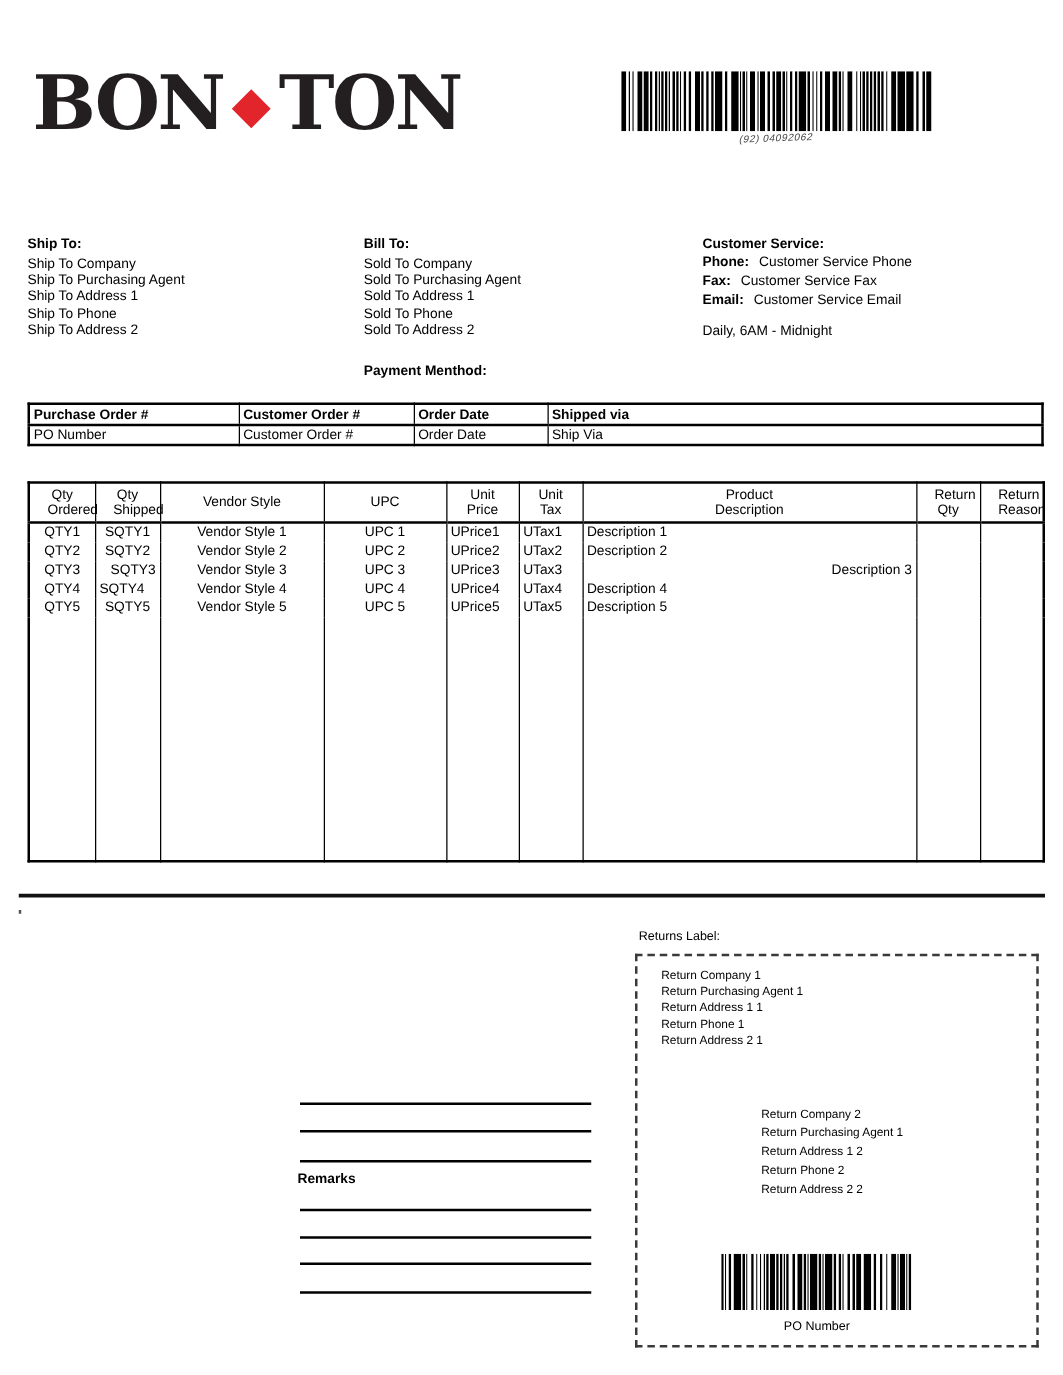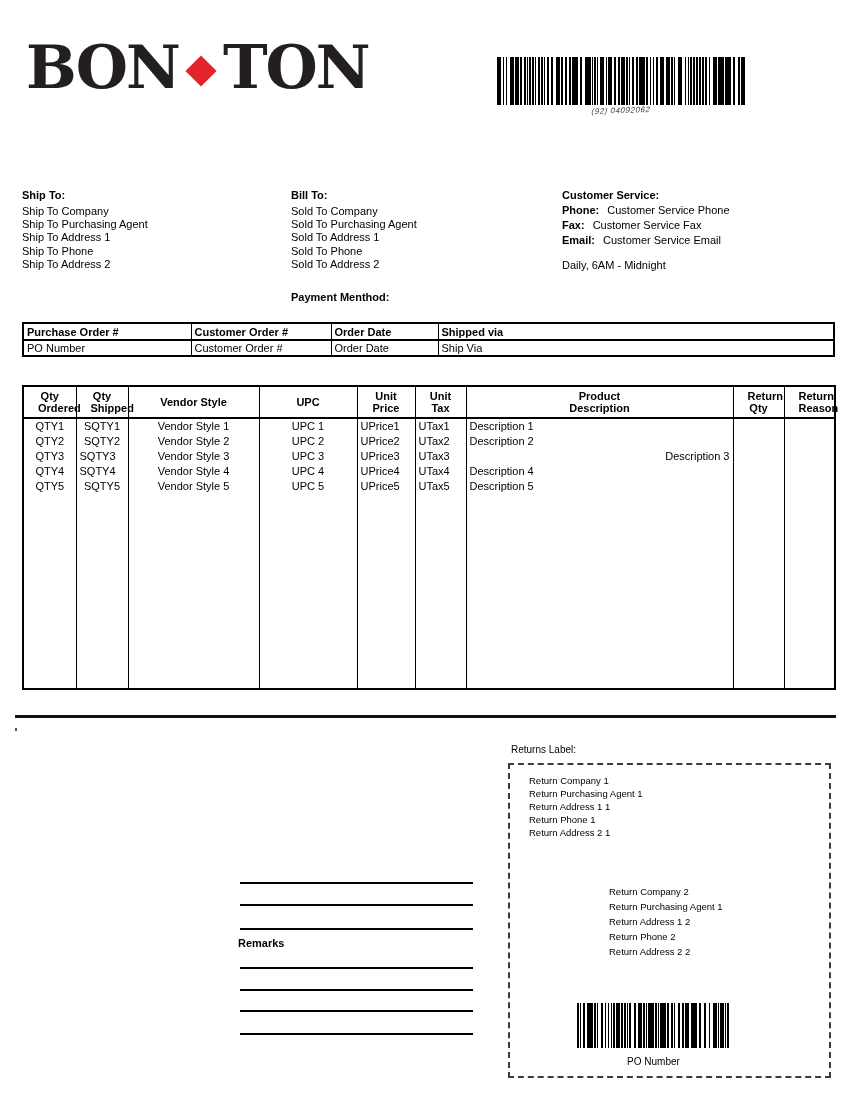--- a/index.html
+++ b/index.html
@@ -2,21 +2,21 @@
 <html><head>
 <meta charset="utf-8">
 <style>
   html,body { margin:0; padding:0; background:#fff; }
   .page {
     position:relative; width:850px; height:1100px; background:#ffffff;
     font-family:"Liberation Sans", sans-serif; color:#000; overflow:hidden;
   }
 
   
-  .logo { position:absolute; left:26px; top:36px; }
+  .logo { position:absolute; left:26px; top:52px; }
   .logo-text {
     display:flex; align-items:center;
     font-family:"DejaVu Serif", serif; font-weight:bold;
     font-size:60px; line-height:1.05; color:#231f20; letter-spacing:-2px;
   }
   .diamond { width:22px; height:22px; transform:rotate(45deg); margin:6px 11px 0 11px; background:#e2252b; }
   .tagline { margin-top:9px; font-size:13.5px; letter-spacing:4.6px; color:#3f3f41; white-space:nowrap; }
   .tagline sup { font-size:8px; letter-spacing:0; }
 
   
@@ -45,21 +45,21 @@
   
   table { border-collapse:collapse; table-layout:fixed; }
   .order-table { position:absolute; left:22px; top:322px; width:811px; border:2px solid #000; }
   .order-table th { border:1px solid #000; border-bottom:2px solid #000; font-size:11px; text-align:left; padding:1px 3px; height:13px; font-weight:bold; }
   .order-table td { border:1px solid #000; font-size:11px; text-align:left; padding:1px 3px; height:12px; }
 
   
   .items-table { position:absolute; left:22px; top:385px; width:812px; height:305px; border:2px solid #000; }
   .items-table th {
     border:1px solid #000; border-bottom:2px solid #000;
-    font-size:11px; line-height:12px; font-weight:bold; text-align:center;
+    font-size:11px; line-height:12px; font-weight:normal; text-align:center;
     vertical-align:middle; padding:2px 14px; white-space:pre-line; height:26px;
   }
   .items-table td {
     border-left:1px solid #000; border-right:1px solid #000; border-top:0; border-bottom:0;
     font-size:11px; line-height:15px; height:15px; padding:0 3px; vertical-align:top; overflow:hidden;
   }
   .items-table tr.filler td { height:auto; }
 
   
   .rule { position:absolute; left:15px; top:715px; width:821px; height:3px; background:#111; }
@@ -208,21 +208,21 @@
           <td style="text-align: center;">Vendor Style 2</td>
           <td style="text-align: center;">UPC 2</td>
           <td style="text-align: left;">UPrice2</td>
           <td style="text-align: left; margin-left: 48px;">UTax2</td>
           <td style="text-align: left;">Description 2</td>
           <td style="text-align: left;"></td>
           <td style="text-align: left;"></td>
         </tr>
         <tr>
           <td style="text-align: center;">QTY3</td>
-          <td style="text-align: left; margin-top: 20px;">SQTY3</td>
+          <td style="text-align: right; margin-top: 20px;">SQTY3</td>
           <td style="text-align: center;">Vendor Style 3</td>
           <td style="text-align: center;">UPC 3</td>
           <td style="text-align: left;">UPrice3</td>
           <td style="text-align: left;">UTax3</td>
           <td style="text-align: right;">Description 3</td>
           <td style="text-align: left;"></td>
           <td style="text-align: left;"></td>
         </tr>
         <tr>
           <td style="text-align: center;">QTY4</td>

